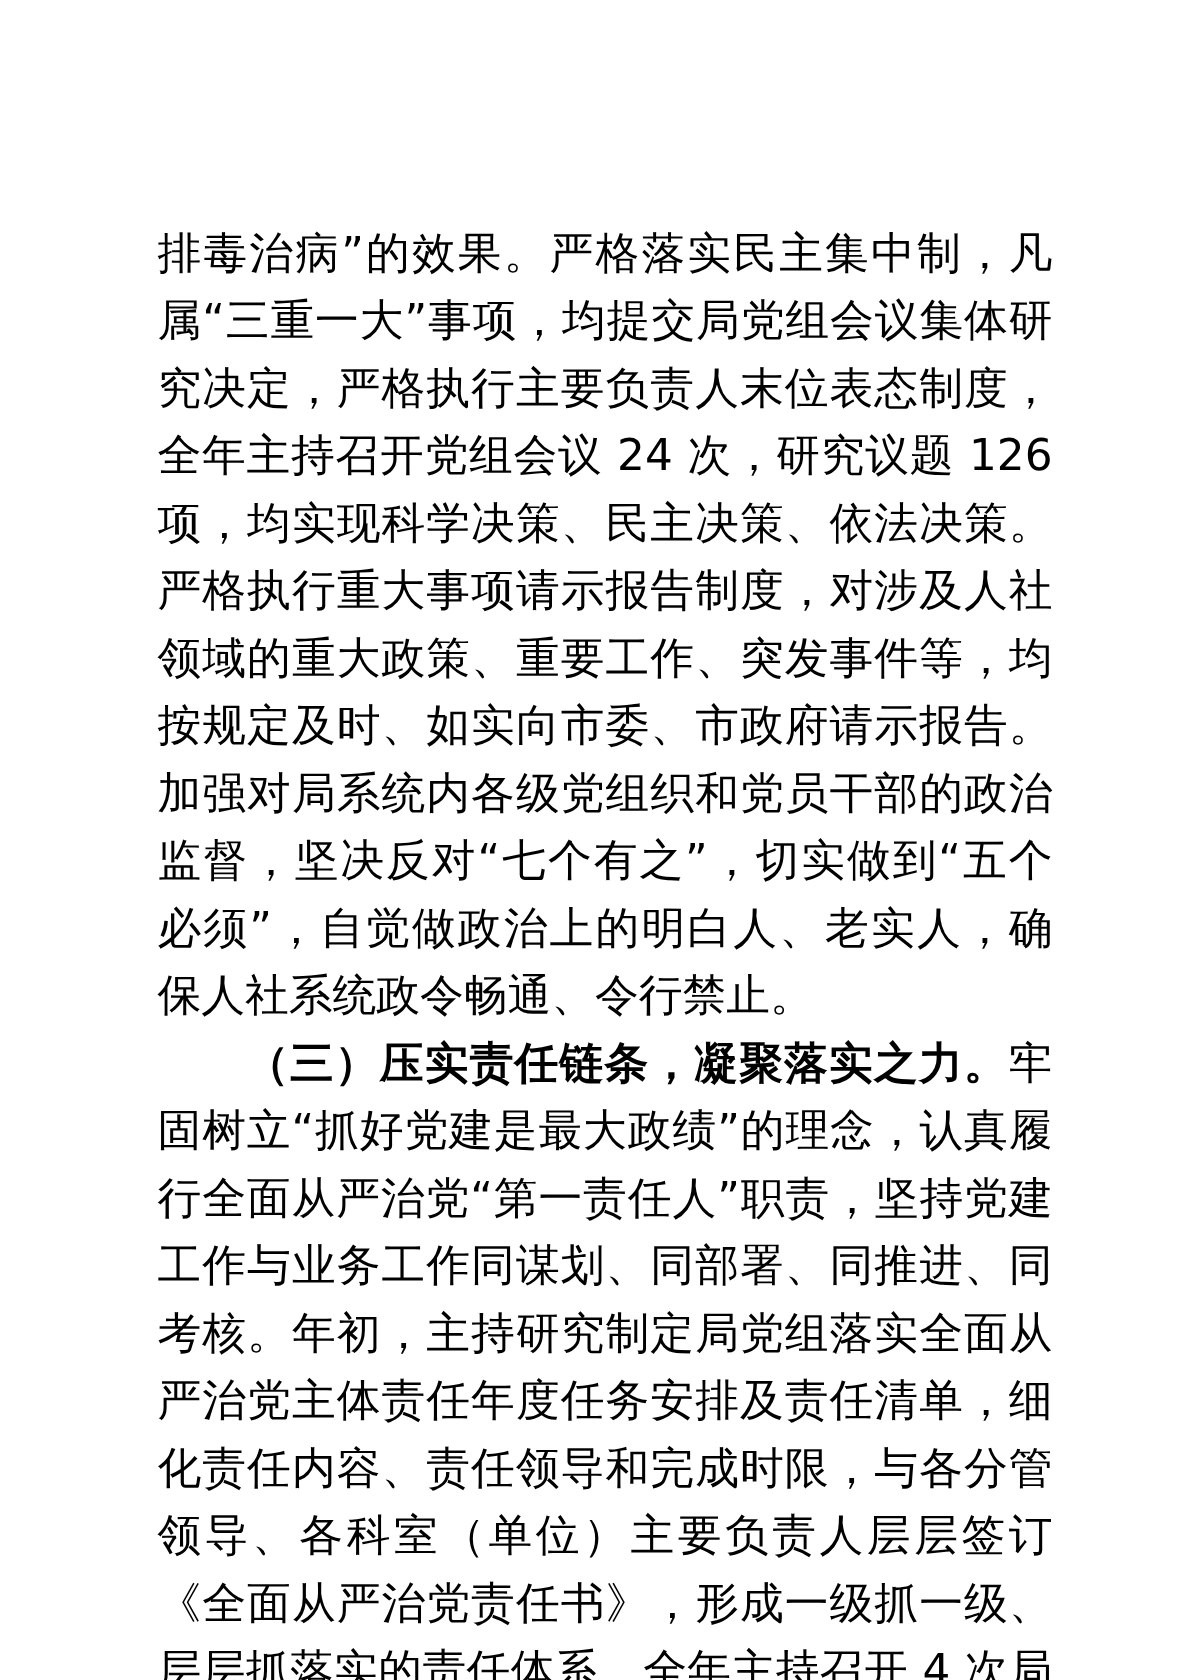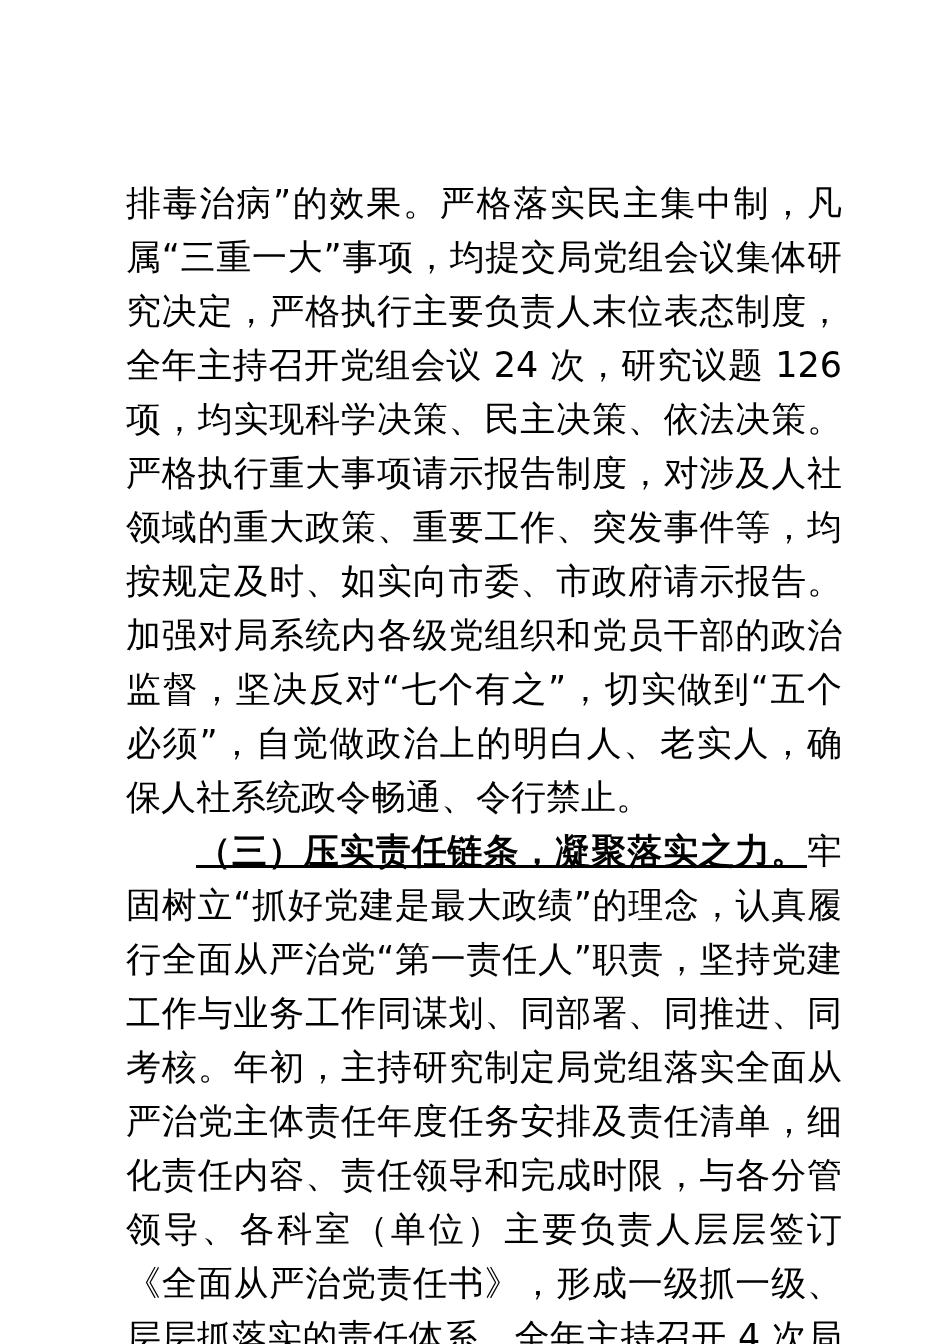--- a/index.html
+++ b/index.html
@@ -40,21 +40,20 @@
     font-weight: 400;
   }
   .para + .para {
     margin-top: 0px;
   }
   .indent2 {
     text-indent: 70px;
   }
   .bold-lead {
     font-weight: 700;
-    text-decoration: underline;
   }
 </style>
 </head>
 <body>
 
 <div class="page">
   <div class="doc-body">
 
     <p class="para"><span>排毒治病”的效果。严格落实民主集中制，凡属“三重一大”事项，均提交局党组会议集体研究决定，严格执行主要负责人末位表态制度，全年主持召开党组会议 24 次，研究议题 126 项，均实现科学决策、民主决策、依法决策。严格执行重大事项请示报告制度，对涉及人社领域的重大政策、重要工作、突发事件等，均按规定及时、如实向市委、市政府请示报告。加强对局系统内各级党组织和党员干部的政治监督，坚决反对“七个有之”，切实做到“五个必须”，自觉做政治上的明白人、老实人，确保人社系统政令畅通、令行禁止。</span></p>
 

